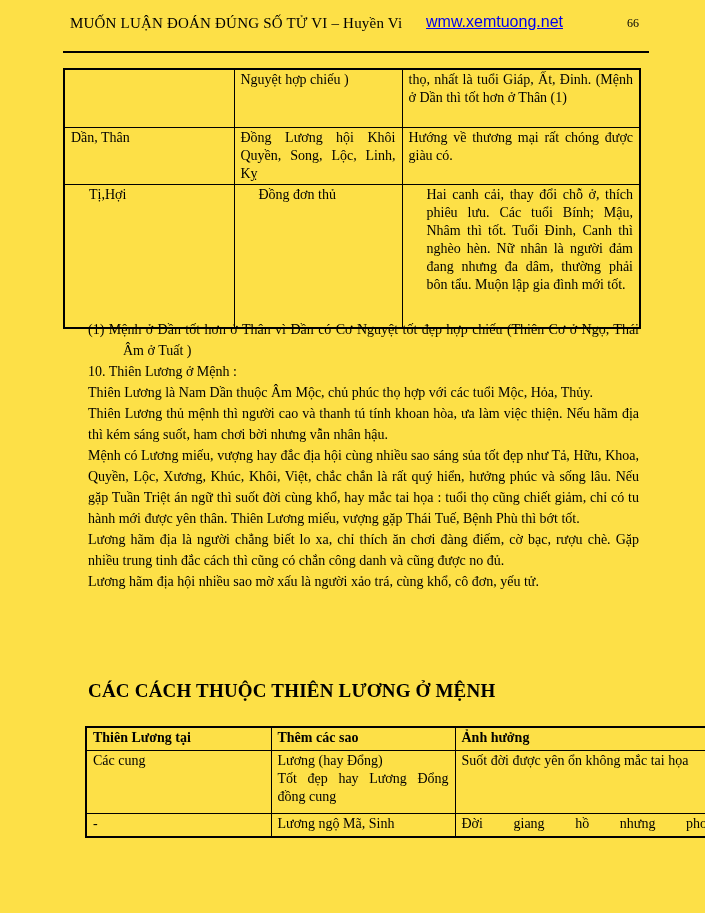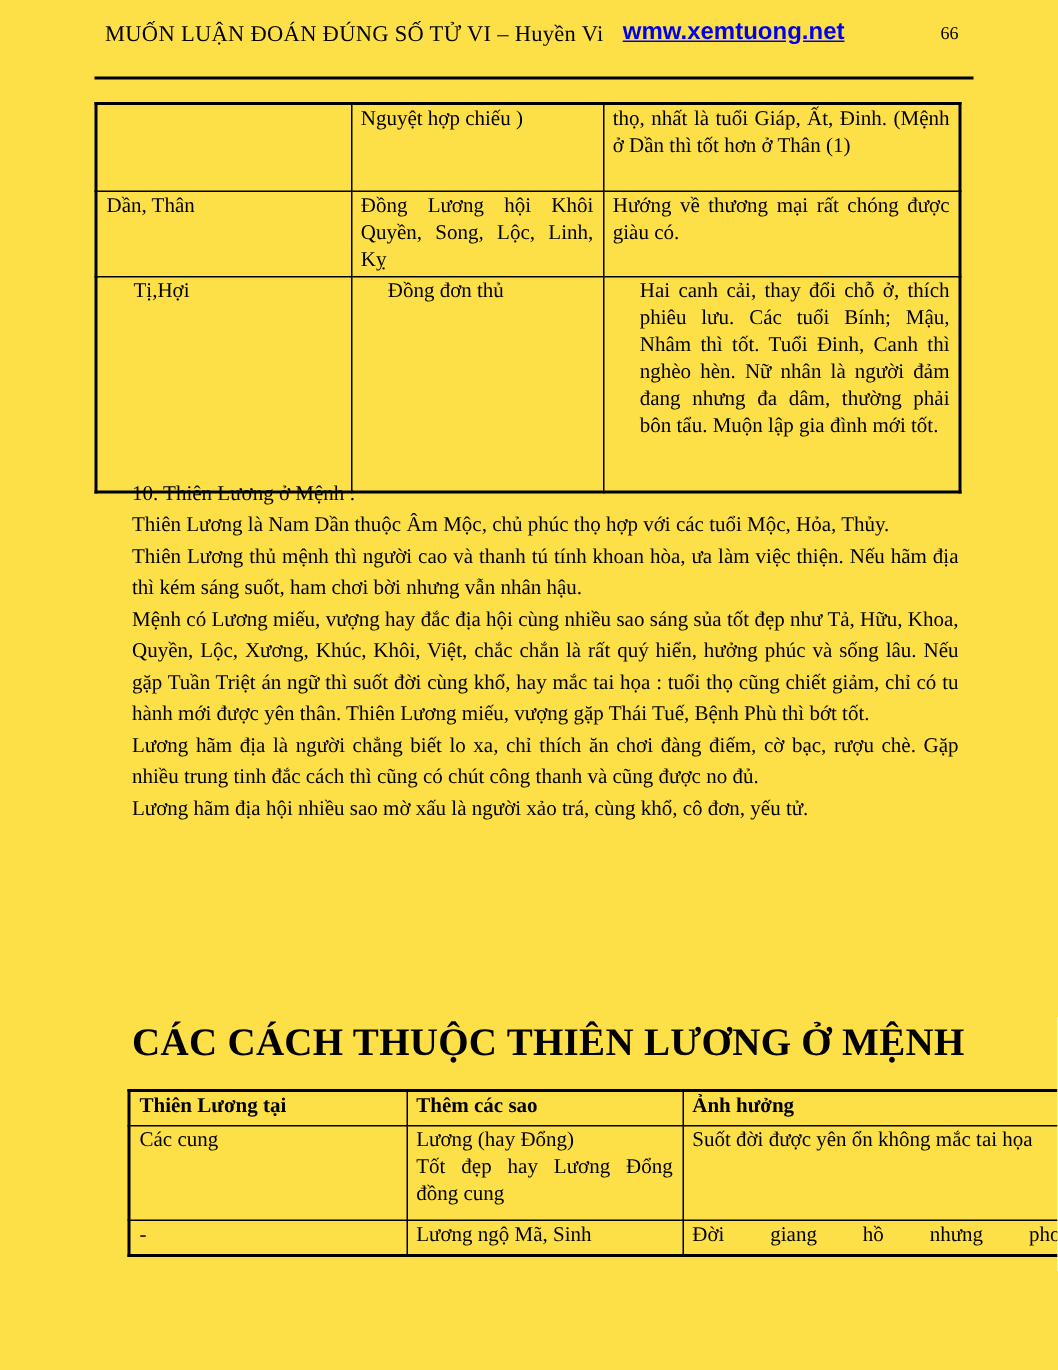--- a/index.html
+++ b/index.html
@@ -15,21 +15,21 @@
   .hdr-title{
     position:absolute;left:70px;top:15px;
     font-size:15px;letter-spacing:.2px;white-space:nowrap;
   }
   .hdr-right{
     position:absolute;top:13px;right:66px;
     display:flex;align-items:baseline;gap:24px;
   }
   .hdr-link{
     font-family:"Liberation Sans","DejaVu Sans",sans-serif;
-    font-weight:700;font-size:16px;
+    font-weight:400;font-size:16px;
     color:#0000ee;text-decoration:underline;cursor:pointer;
   }
   .hdr-num{font-size:12px;margin-left:40px;}
   .hdr-rule{
     position:absolute;left:63px;top:51px;width:586px;height:2px;background:#000;
   }
   
   table{border-collapse:collapse;table-layout:fixed;}
   .t1{
     position:absolute;left:63px;top:68px;width:578px;
@@ -45,21 +45,21 @@
   
   .notes{
     position:absolute;left:88px;top:319px;width:551px;
     font-size:14px;line-height:21px;text-align:justify;
   }
   .notes p{margin:0;}
   .hang{padding-left:35px;text-indent:-35px;}
   
   .heading{
     position:absolute;left:88px;top:680px;
-    font-size:26px;font-weight:700;letter-spacing:.2px;white-space:nowrap;
+    font-size:19px;font-weight:700;letter-spacing:.2px;white-space:nowrap;
   }
   
   .t2{
     position:absolute;left:85px;top:726px;width:644px;
     border:2px solid #000;
     font-size:14px;line-height:18px;
   }
   .t2 th,.t2 td{border:1px solid #000;vertical-align:top;padding:1px 6px;text-align:left;}
   .t2 th{font-weight:700;height:20px;}
   .t2 .r1 td{height:60px;}
@@ -96,25 +96,26 @@
       </tr>
       <tr class="r3">
         <td>Tị,Hợi</td>
         <td>Đồng đơn thủ</td>
         <td class="just">Hai canh cải, thay đổi chỗ ở, thích phiêu lưu. Các tuổi Bính; Mậu, Nhâm thì tốt. Tuổi Đinh, Canh thì nghèo hèn. Nữ nhân là người đảm đang nhưng đa dâm, thường phải bôn tẩu. Muộn lập gia đình mới tốt.</td>
       </tr>
     </tbody>
   </table>
 
   <div class="notes">
+    <p class="hang">(1) Mệnh ở Dần tốt hơn ở Thân vì Dần có Cơ Nguyệt tốt đẹp hợp chiếu (Thiên Cơ ở Ngọ, Thái Âm ở Tuất )</p>
     <p>10. Thiên Lương ở Mệnh :</p>
     <p>Thiên Lương là Nam Dần thuộc Âm Mộc, chủ phúc thọ hợp với các tuổi Mộc, Hỏa, Thủy.</p>
     <p>Thiên Lương thủ mệnh thì người cao và thanh tú tính khoan hòa, ưa làm việc thiện. Nếu hãm địa thì kém sáng suốt, ham chơi bời nhưng vẫn nhân hậu.</p>
     <p>Mệnh có Lương miếu, vượng hay đắc địa hội cùng nhiều sao sáng sủa tốt đẹp như Tả, Hữu, Khoa, Quyền, Lộc, Xương, Khúc, Khôi, Việt, chắc chắn là rất quý hiển, hưởng phúc và sống lâu. Nếu gặp Tuần Triệt án ngữ  thì suốt đời cùng khổ, hay mắc tai họa : tuổi thọ cũng chiết giảm, chỉ có tu hành mới được yên thân. Thiên Lương miếu, vượng gặp Thái Tuế, Bệnh Phù thì bớt tốt.</p>
-    <p>Lương hãm địa là người chẳng biết lo xa, chỉ thích ăn chơi đàng điếm, cờ bạc, rượu chè. Gặp nhiều trung tinh đắc cách thì cũng có chút công thanh và cũng được no đủ.</p>
+    <p>Lương hãm địa là người chẳng biết lo xa, chỉ thích ăn chơi đàng điếm, cờ bạc, rượu chè. Gặp nhiều trung tinh đắc cách thì cũng có chắn công danh và cũng được no đủ.</p>
     <p>Lương hãm địa hội nhiều sao mờ xấu là người xảo trá, cùng khổ, cô đơn, yếu tử.</p>
   </div>
 
   <div class="heading">CÁC CÁCH THUỘC THIÊN LƯƠNG Ở MỆNH</div>
 
   <table class="t2">
     <colgroup>
         <col style="width:185px">
         <col style="width:184px">
         <col>

